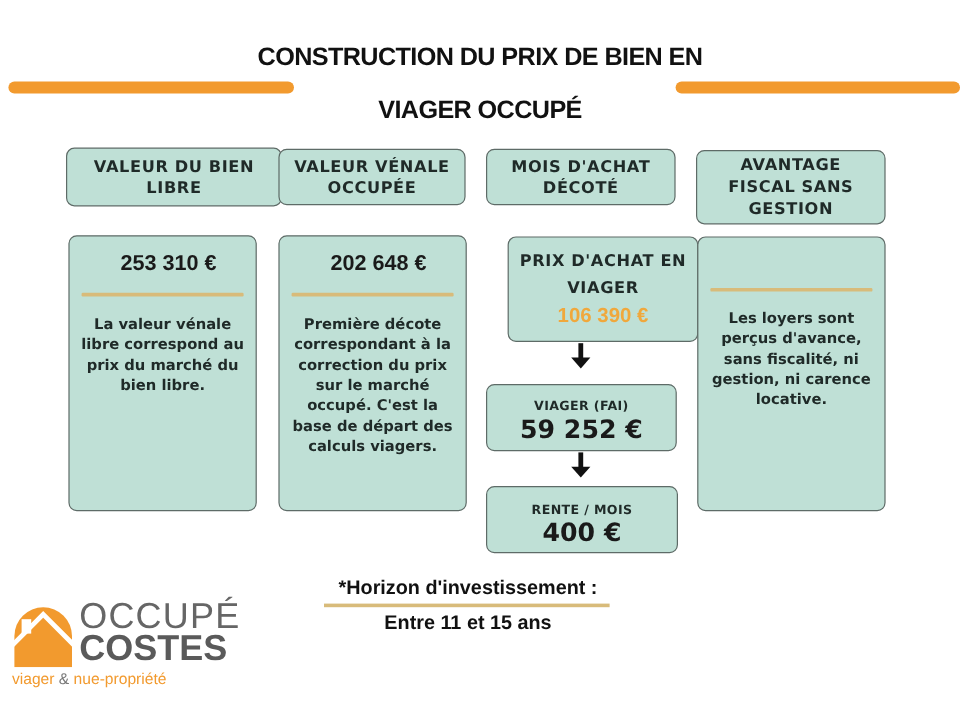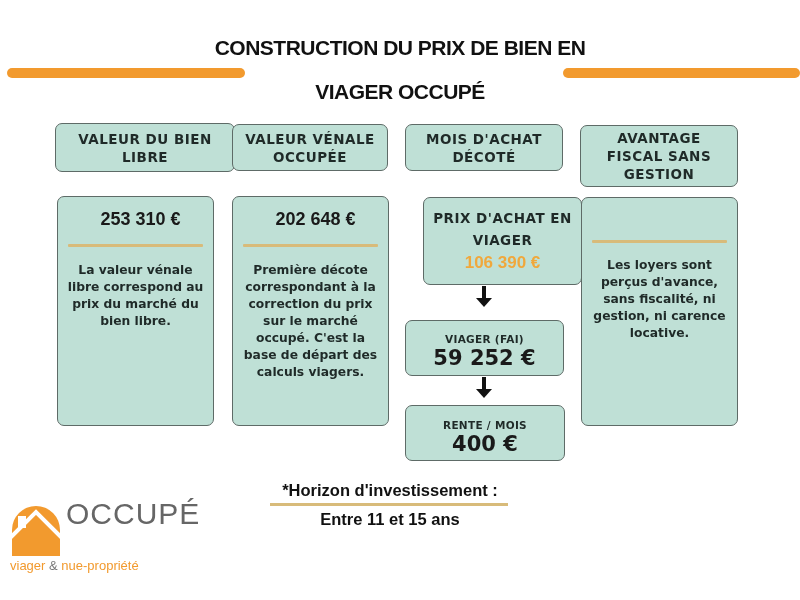--- a/index.html
+++ b/index.html
@@ -78,18 +78,19 @@
 <div class="abs" style="left:270px;top:503px;width:238px;height:3px;background:#d8bb7a;"></div>
 <div class="abs" style="left:250px;top:510px;width:280px;text-align:center;font-family:'Liberation Sans',sans-serif;font-weight:bold;font-size:16.5px;color:#111;">Entre 11 et 15 ans</div>
 
 <div class="abs" style="left:8px;top:500px;width:200px;height:80px;">
   <svg class="abs" style="left:0;top:4px;" width="58" height="52" viewBox="0 0 58 52">
     <path d="M4 52 L4 26 A24 24 0 0 1 52 26 L52 52 Z" fill="#f29a2e"></path>
     <path d="M2 34 L28 8 L56 36" fill="none" stroke="#ffffff" stroke-width="4"></path>
     <rect x="10" y="12" width="8" height="12" fill="#ffffff"></rect>
   </svg>
   <div class="abs" style="left:58px;top:-1px;font-family:'Liberation Sans',sans-serif;font-size:30px;color:#666;letter-spacing:1px;line-height:30px;">OCCUPÉ</div>
+  <div class="abs" style="left:58px;top:26px;font-family:'Liberation Sans',sans-serif;font-weight:bold;font-size:30px;color:#5a5a5a;letter-spacing:0px;line-height:30px;">COSTES</div>
   <div class="abs" style="left:2px;top:58px;font-family:'Liberation Sans',sans-serif;font-size:13px;line-height:16px;white-space:nowrap;">
     <span style="color:#f29a2e;">viager</span>
     <span style="color:#777;">&amp;</span>
     <span style="color:#f29a2e;">nue-propriété</span>
   </div>
 </div>
 
 </body></html>

